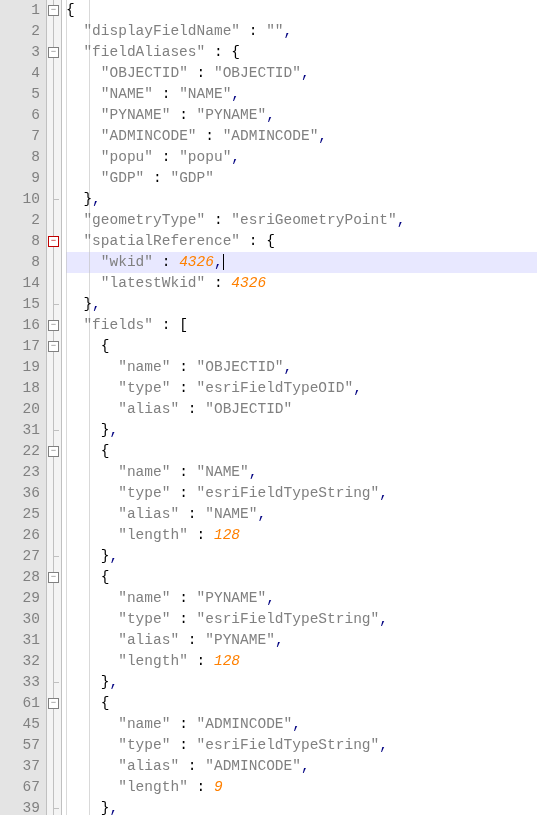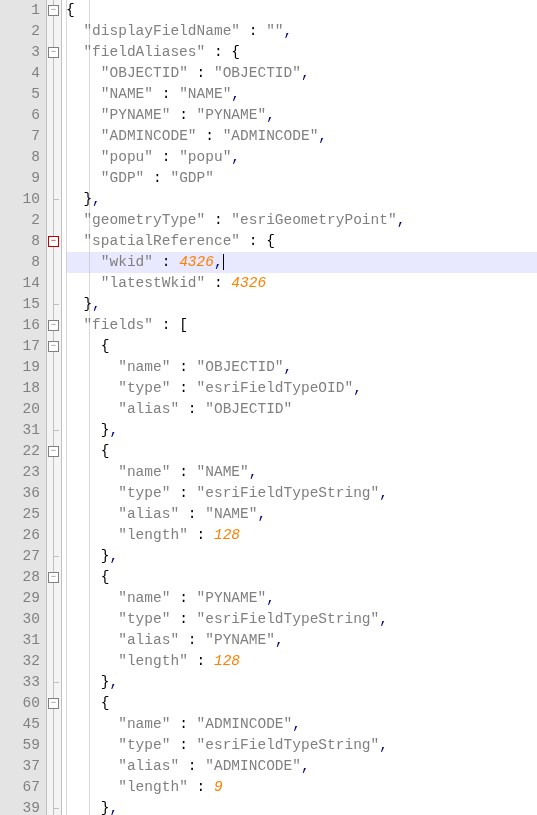--- a/index.html
+++ b/index.html
@@ -138,23 +138,23 @@
       <div>36</div>
       <div>25</div>
       <div>26</div>
       <div>27</div>
       <div>28</div>
       <div>29</div>
       <div>30</div>
       <div>31</div>
       <div>32</div>
       <div>33</div>
-      <div>60</div>
+      <div>61</div>
       <div>45</div>
-      <div>59</div>
+      <div>57</div>
       <div>37</div>
       <div>67</div>
       <div>39</div>
     </div>
   <div class="fold" id="fold">
       <div>
         <span class="line"></span>
         <span class="box">−</span>
       </div>
       <div>

